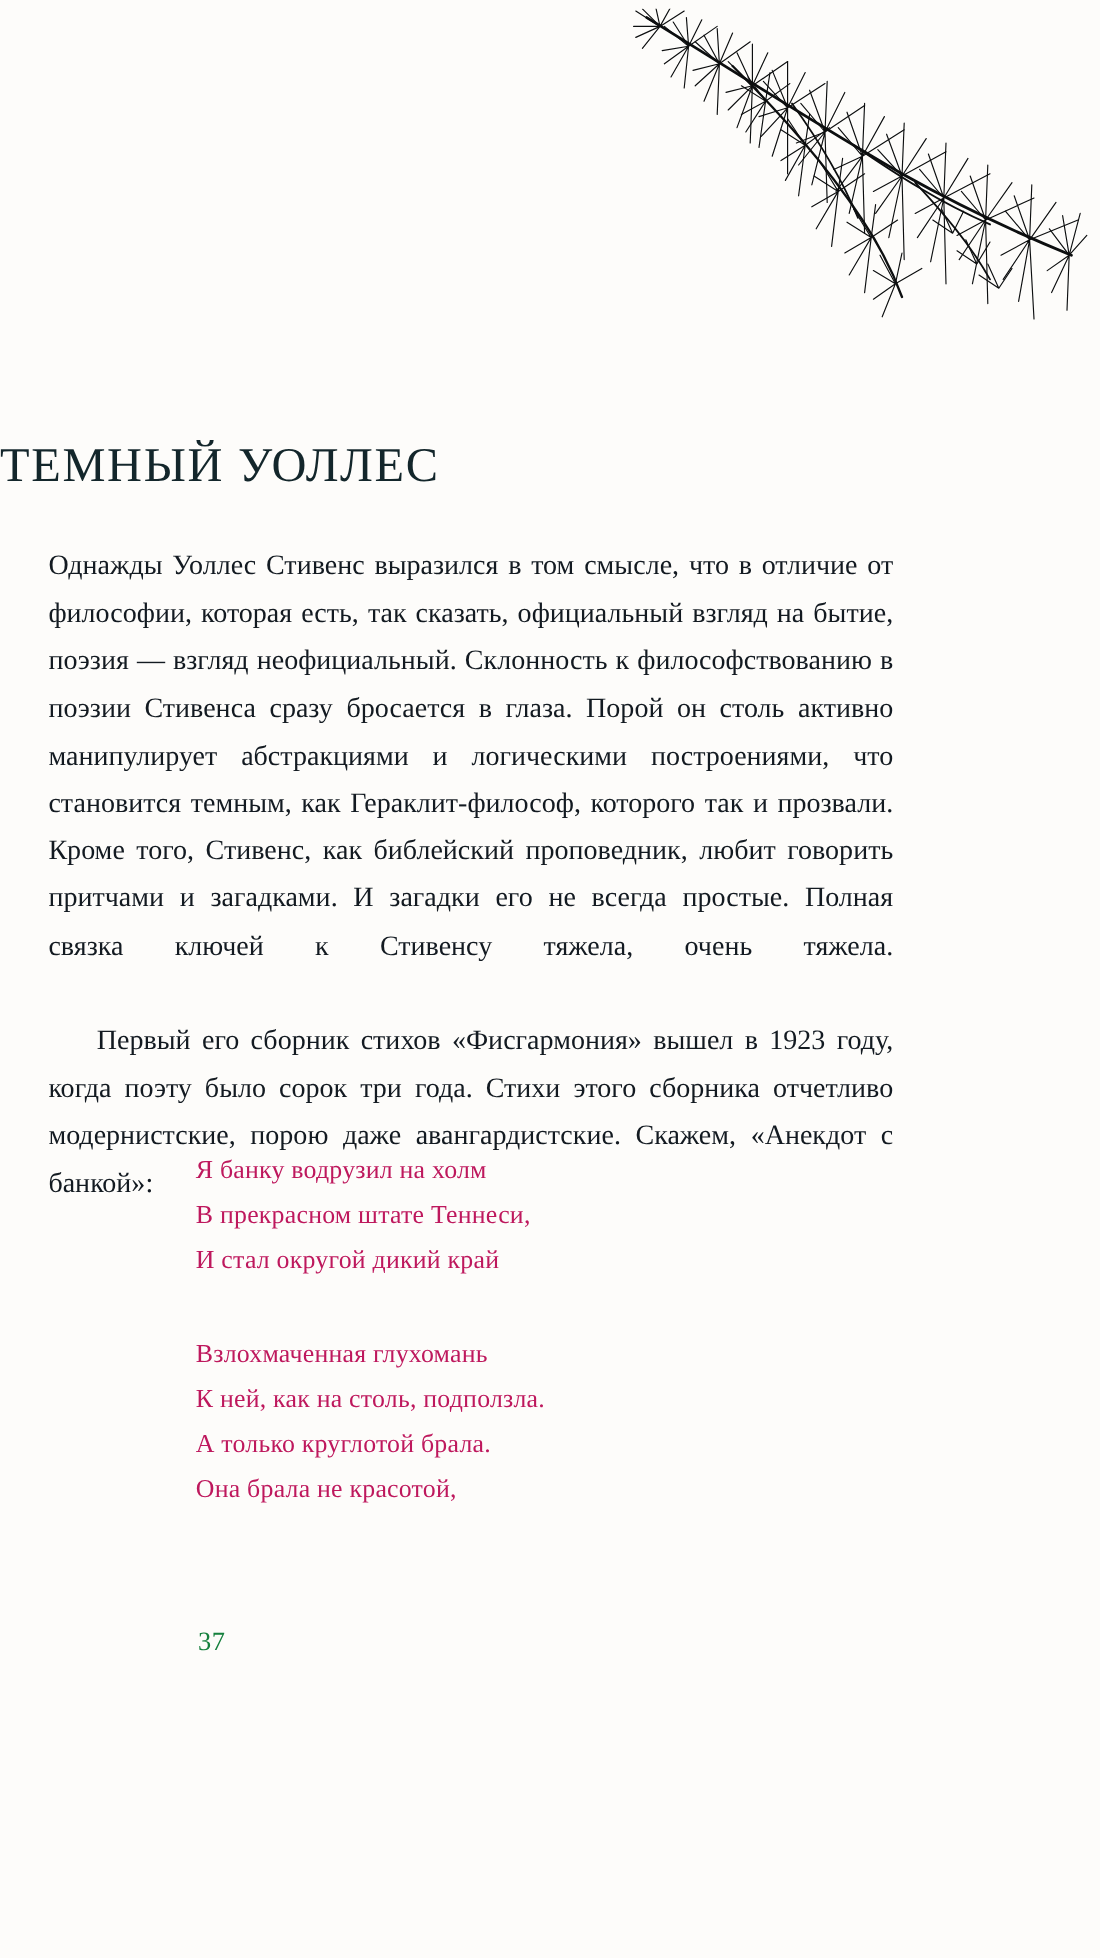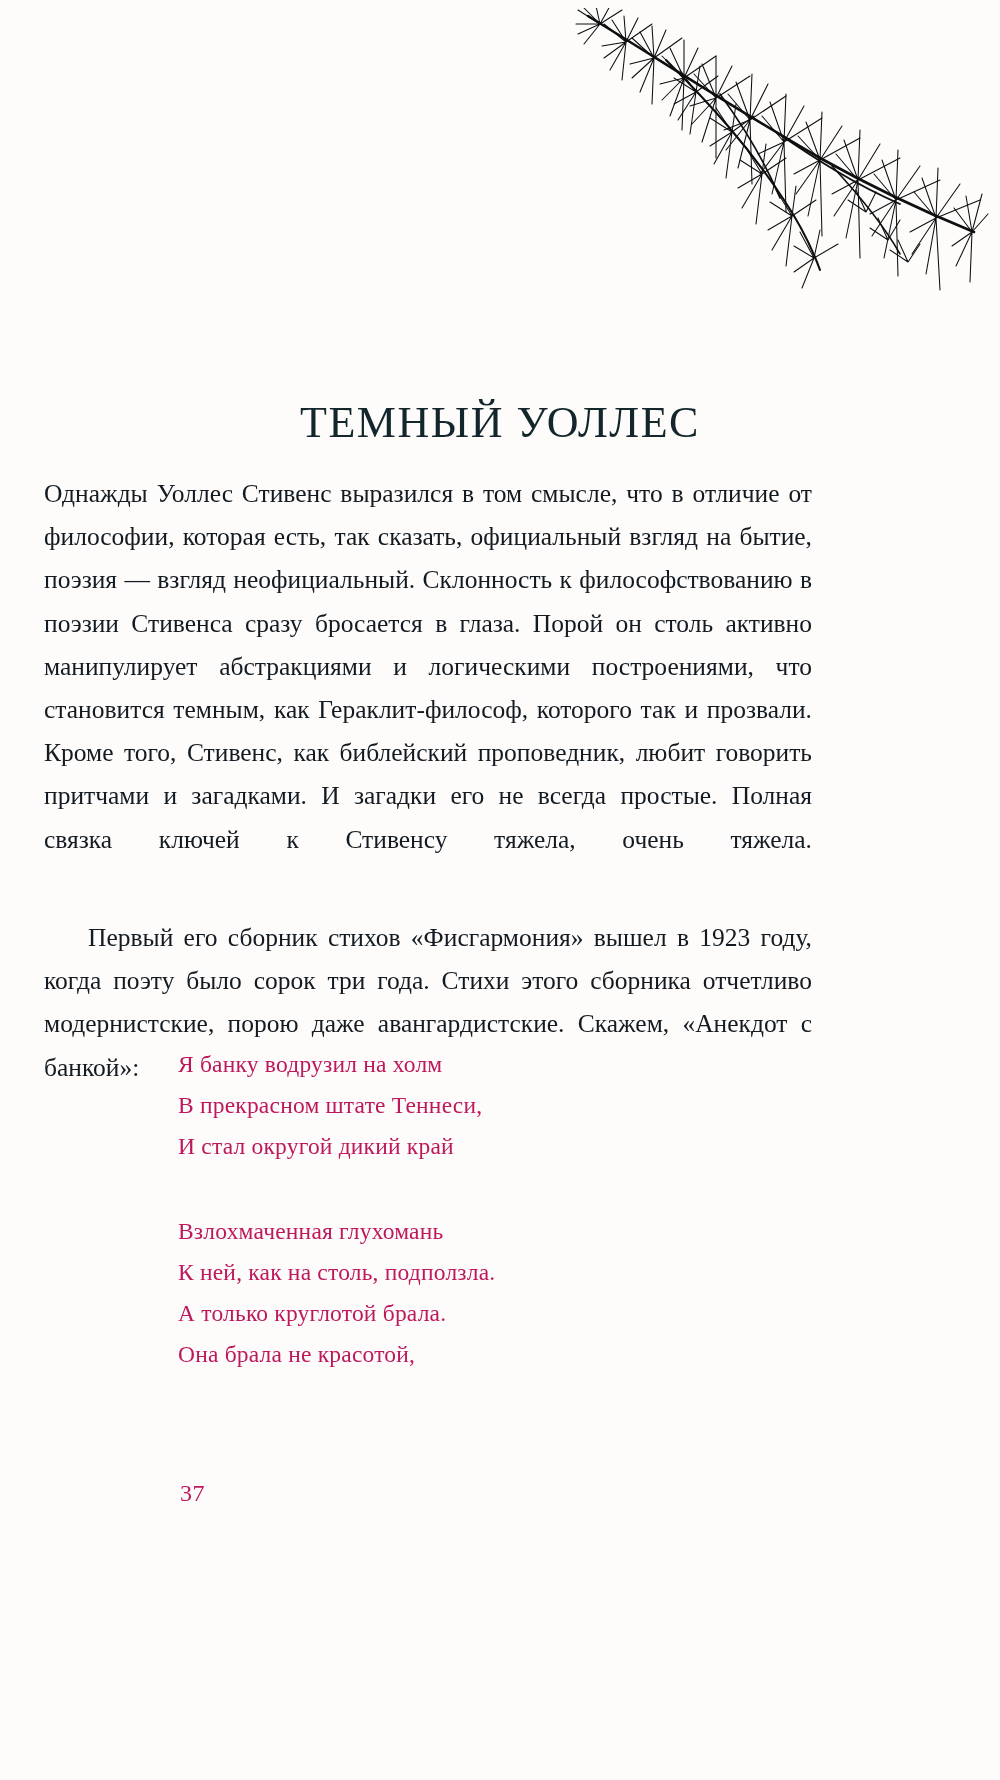--- a/index.html
+++ b/index.html
@@ -38,49 +38,47 @@
     width: 100%;
     height: 100%;
   }
 
   
   .title {
     position: absolute;
     top: 368px;
     left: 0;
     width: 1000px;
-    text-align: center;
     font-size: 44px;
     letter-spacing: 1.5px;
     font-weight: 400;
     color: #13262b;
     font-family: "Liberation Serif", "DejaVu Serif", serif;
     white-space: nowrap;
   }
 
   
   .content {
     position: absolute;
-    top: 472px;
+    top: 492px;
     left: 44px;
     width: 768px;
   }
 
   p.body-par {
     margin: 0;
     font-size: 25.5px;
     line-height: 43.2px;
     text-align: justify;
     text-justify: inter-word;
     color: #131a21;
     hyphens: manual;
   }
   p.body-par.indent {
     text-indent: 44px;
-    margin-top: 12px;
   }
 
   
   p.body-par::after {
     content: "";
     display: inline-block;
     width: 100%;
   }
 
   
@@ -101,21 +99,21 @@
     letter-spacing: 0.2px;
     white-space: nowrap;
   }
 
   
   .folio {
     position: absolute;
     left: 180px;
     top: 1480px;
     font-size: 24px;
-    color: #be185d;
+    color: #15803d;
     letter-spacing: 0.5px;
   }
 </style>
 </head>
 <body>
 
 <div class="page">
 
   <div class="branch-wrap">
     <svg viewBox="0 0 420 290" xmlns="http://www.w3.org/2000/svg" aria-hidden="true">

